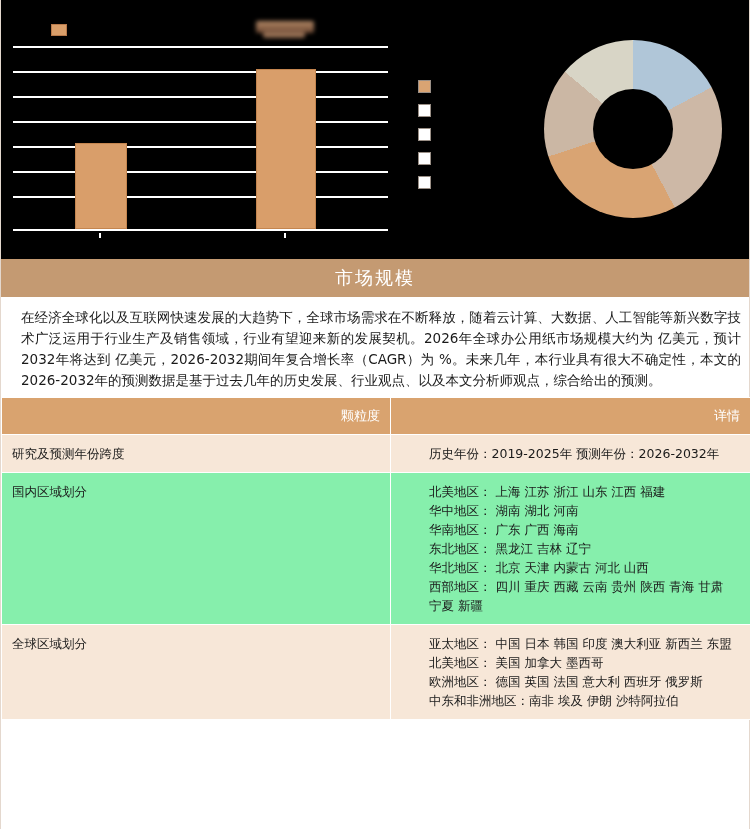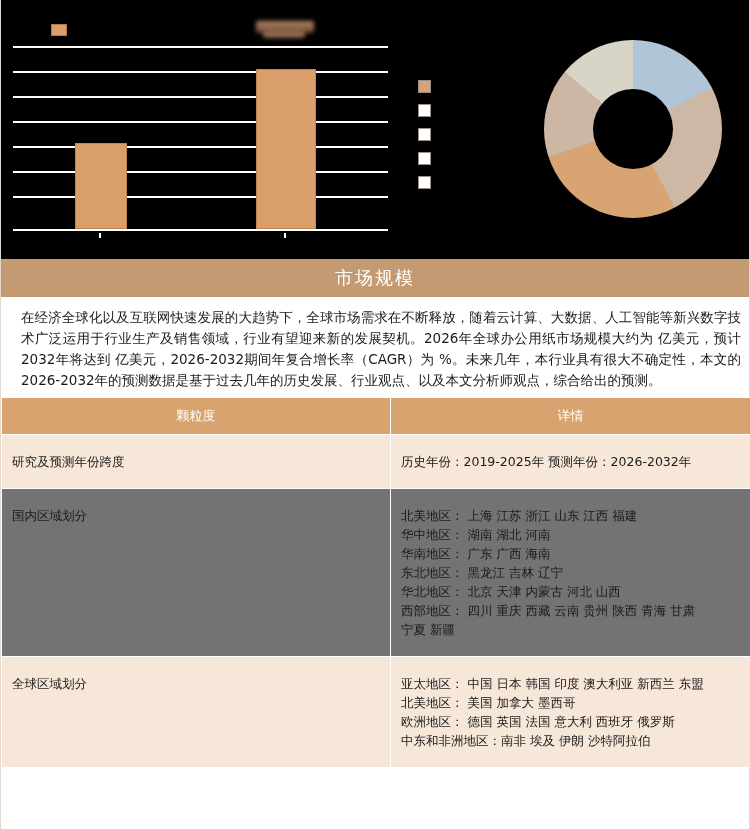--- a/index.html
+++ b/index.html
@@ -206,37 +206,37 @@
   
   table.granularity {
     width: 750px;
     border-collapse: collapse;
     table-layout: fixed;
     font-size: 12.5px;
   }
   table.granularity th {
     background: #d9a36f;
     color: #ffffff;
-    text-align: center;
+    text-align: right;
     font-weight: normal;
     font-size: 13px;
     padding: 9px 10px;
     border: 1px solid #ffffff;
   }
   table.granularity td {
-    padding: 17px 10px;
+    padding: 9px 10px;
     border: 1px solid #ffffff;
     vertical-align: top;
     line-height: 19px;
     color: #1a1a1a;
   }
   tr.odd td { background: #f7e7d8; }
-  tr.even td { background: #737373; }
+  tr.even td { background: #86efac; }
   th.col1, td.col1 { width: 368px; }
-  .cellline { display: block; }
+  .cellline { display: block; margin-left: 28px; }
 </style>
 </head>
 <body>
 
 <div class="page">
 
 
   <div class="charts">
 
     <div class="chart-left">

